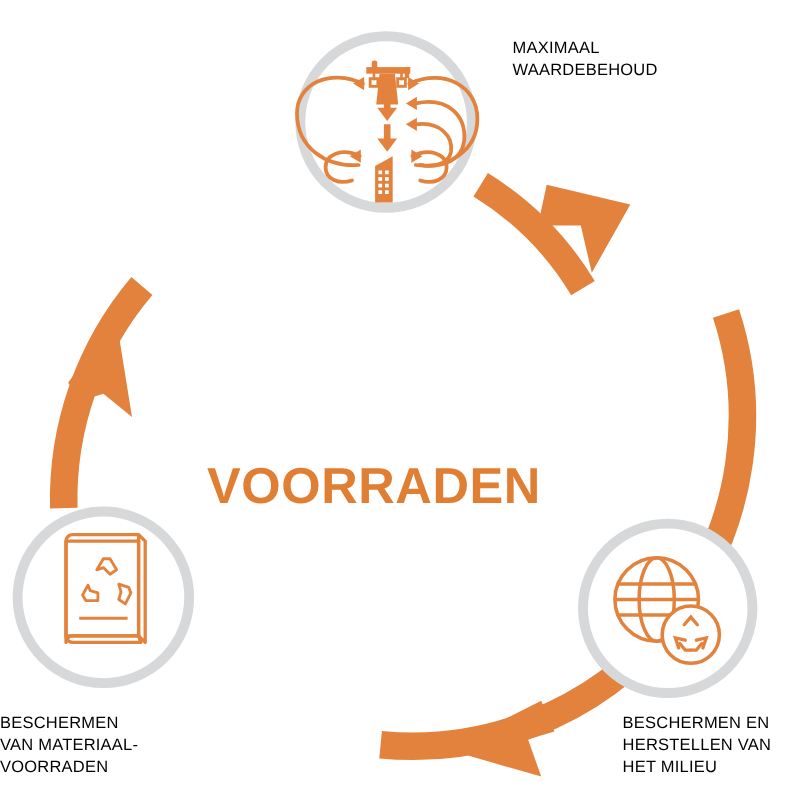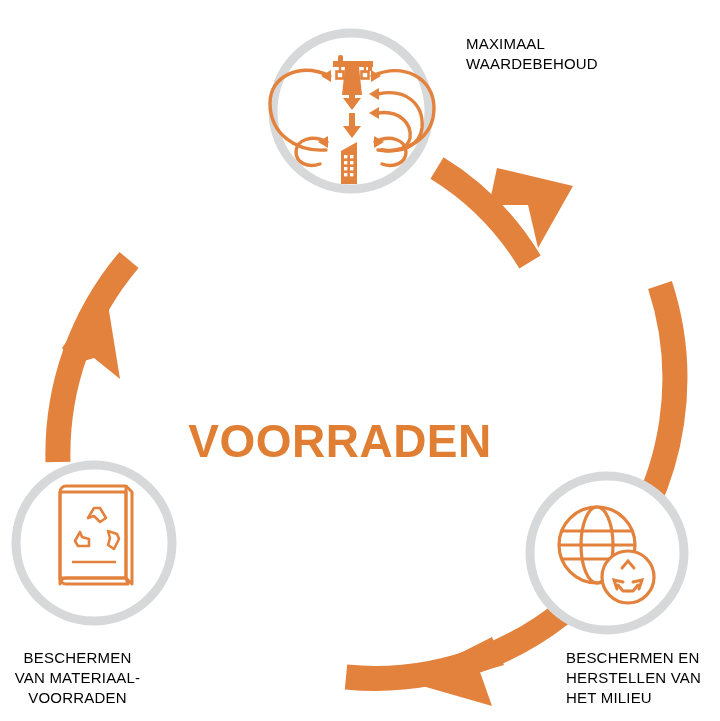--- a/index.html
+++ b/index.html
@@ -46,21 +46,21 @@
   #label-right {
     left: 566px;
     top: 648px;
     text-align: left;
     width: 160px;
   }
   #label-left {
     left: 0px;
     top: 648px;
     width: 155px;
-    text-align: center;
+    text-align: left;
   }
   .center-title {
     position: absolute;
     left: 130px;
     top: 357px;
     width: 420px;
     text-align: center;
     color: #e07f34;
     font-weight: bold;
     font-size: 46px;

